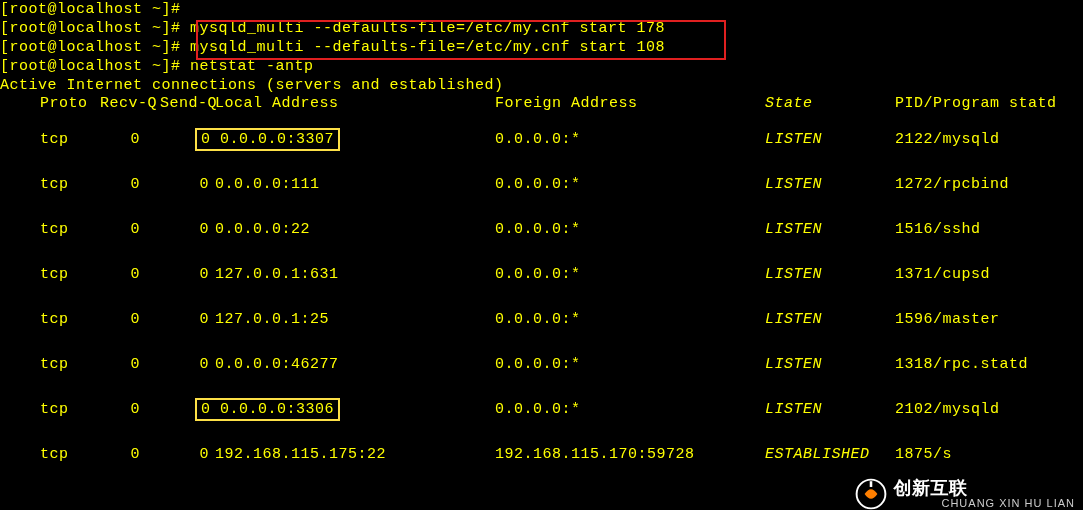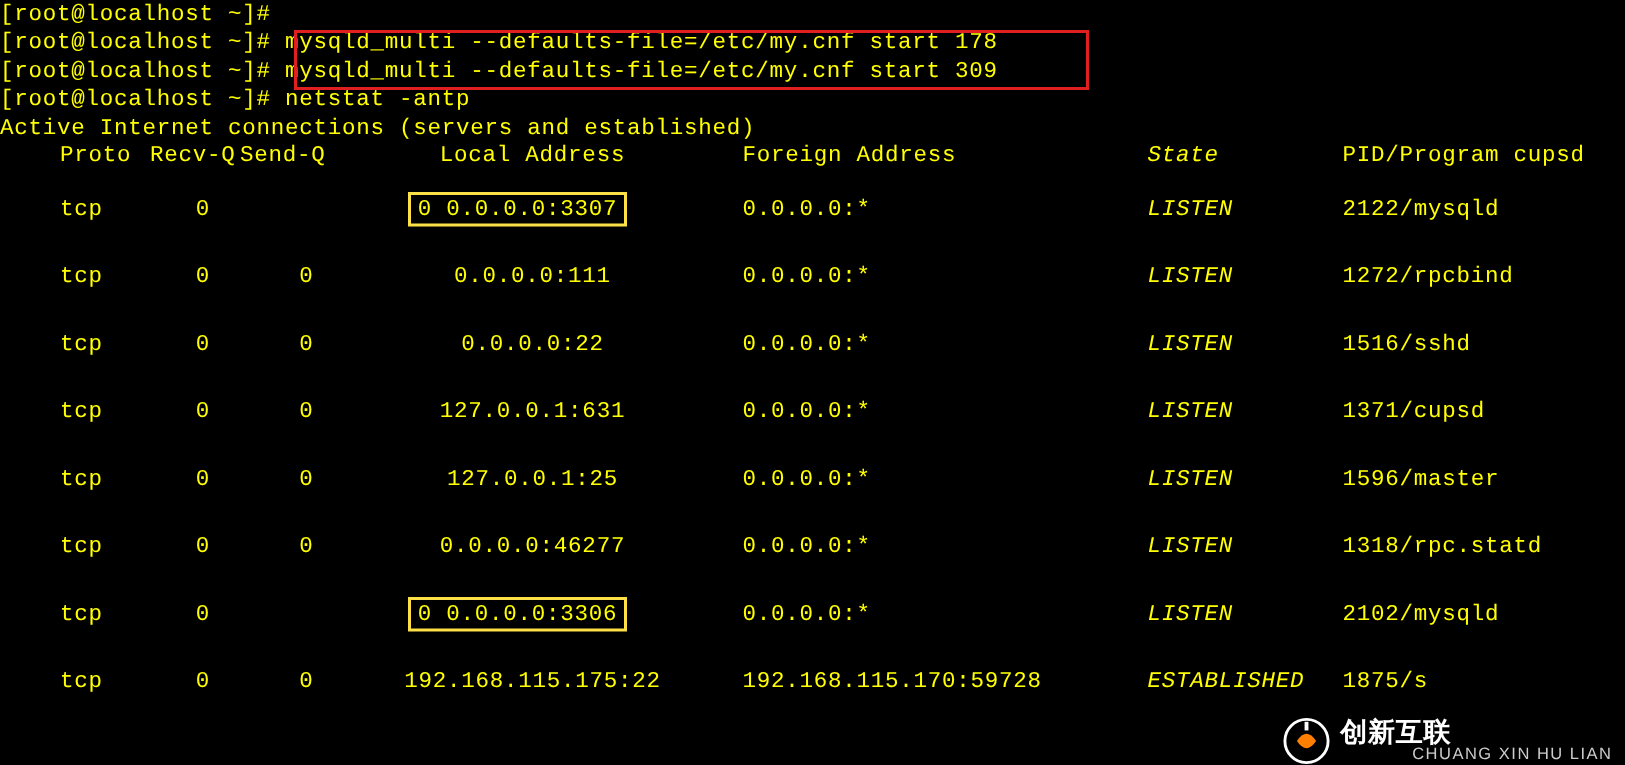--- a/index.html
+++ b/index.html
@@ -20,21 +20,21 @@
       border: 2px solid #e02020;
       pointer-events: none;
     }
     .table-wrap { position: relative; margin-left: 40px; }
     table { border-collapse: collapse; width: 100%; table-layout: fixed; }
     td { color: #ffff00; height: 45px; vertical-align: middle; white-space: pre; }
     .hrow td { height: 22px; vertical-align: top; }
     .col-proto { width: 60px; }
     .col-recvq { width: 60px; text-align: right; padding-right: 20px;}
     .col-sendq { width: 55px; text-align: right; padding-right: 6px;}
-    .col-local { width: 280px; text-align: center; }
+    .col-local { width: 280px; }
     .col-foreign { width: 270px; }
     .col-state { width: 130px; font-style: italic; }
     .col-pid { }
     .boxed { border: 2px solid #fde047; display: inline-block; padding: 1px 4px; }
     .watermark {
       position: absolute;
       right: 8px;
       bottom: 0;
       display: flex;
       align-items: center;
@@ -57,37 +57,37 @@
     .wm-logo {
       width: 32px;
       height: 32px;
     }
   </style>
 </head>
 <body>
 
 <div class="line"><span>[root@localhost ~]# </span></div>
 <div class="line"><span>[root@localhost ~]# </span><span>mysqld_multi --defaults-file=/etc/my.cnf start 178</span></div>
-<div class="line"><span>[root@localhost ~]# </span><span>mysqld_multi --defaults-file=/etc/my.cnf start 309</span></div>
+<div class="line"><span>[root@localhost ~]# </span><span>mysqld_multi --defaults-file=/etc/my.cnf start 108</span></div>
 <div class="line"><span>[root@localhost ~]# </span><span>netstat -antp</span></div>
 <div class="line">Active Internet connections (servers and established)</div>
 
 <div class="cmd-highlight-box" style="left:196px; top:20px; width:530px; height:40px;"></div>
 
 <div class="table-wrap">
   <table>
     <tbody>
         <tr class="hrow">
       <td class="col-proto"><span>Proto</span> </td>
       <td class="col-recvq" style="text-align:center;"><span>Recv-Q</span></td>
       <td class="col-sendq" style="text-align:left;"><span>Send-Q</span></td>
       <td class="col-local"><span>Local Address</span></td>
       <td class="col-foreign"><span>Foreign Address</span></td>
       <td class="col-state"><span>State</span></td>
-      <td class="col-pid"><span>PID/Program cupsd</span></td>
+      <td class="col-pid"><span>PID/Program statd</span></td>
     </tr>
     </tbody>
       <tbody id="rows-body">
         <tr>
           <td class="col-proto">tcp</td>
           <td class="col-recvq">0</td>
           <td class="col-sendq"></td>
           <td class="col-local" style="position:relative;"><span style="margin-left:-20px;"><span class="boxed">0 0.0.0.0:3307</span></span></td>
           <td class="col-foreign">0.0.0.0:*</td>
           <td class="col-state">LISTEN</td>

